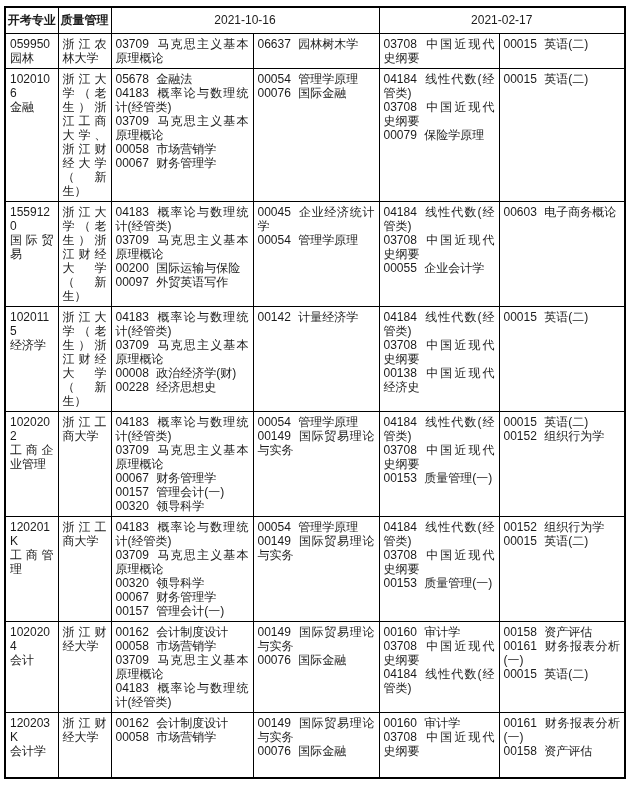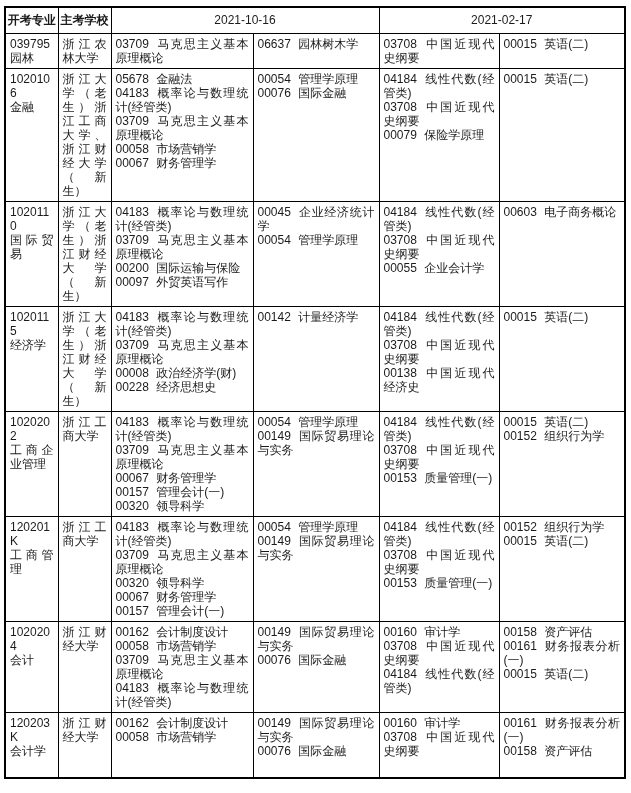--- a/index.html
+++ b/index.html
@@ -61,29 +61,29 @@
       <col style="width:53px">
       <col style="width:53px">
       <col style="width:142px">
       <col style="width:126px">
       <col style="width:120px">
       <col style="width:126px">
     </colgroup>
     <thead>
       <tr class="h-date">
         <th class="corner h-label">开考专业</th>
-        <th class="corner h-label">主考学校</th>
+        <th class="corner h-label">质量管理</th>
         <th colspan="2">2021-10-16</th>
         <th colspan="2">2021-02-17</th>
       </tr>
     </thead>
     <tbody id="schedule-body">
   <tr>
     <td class="major-cell jc">
-      <div>039795</div>
+      <div>059950</div>
       <div>园林</div>
     </td>
     <td class="school-cell jc">浙江农林大学</td>
     <td class="course-cell">
             <div class="course jc">03709 马克思主义基本原理概论</div>
           </td>
     <td class="course-cell">
             <div class="course jc">06637 园林树木学</div>
           </td>
     <td class="course-cell">
@@ -116,21 +116,21 @@
             <div class="course jc">03708 中国近现代史纲要</div>
             <div class="course jc">00079 保险学原理</div>
           </td>
     <td class="course-cell">
             <div class="course jc">00015 英语(二)</div>
           </td>
   </tr>
 
   <tr>
     <td class="major-cell jc">
-      <div>1020110</div>
+      <div>1559120</div>
       <div>国际贸易</div>
     </td>
     <td class="school-cell jc">浙江大学（老生）浙江财经大学（新生）</td>
     <td class="course-cell">
             <div class="course jc">04183 概率论与数理统计(经管类)</div>
             <div class="course jc">03709 马克思主义基本原理概论</div>
             <div class="course jc">00200 国际运输与保险</div>
             <div class="course jc">00097 外贸英语写作</div>
           </td>
     <td class="course-cell">

